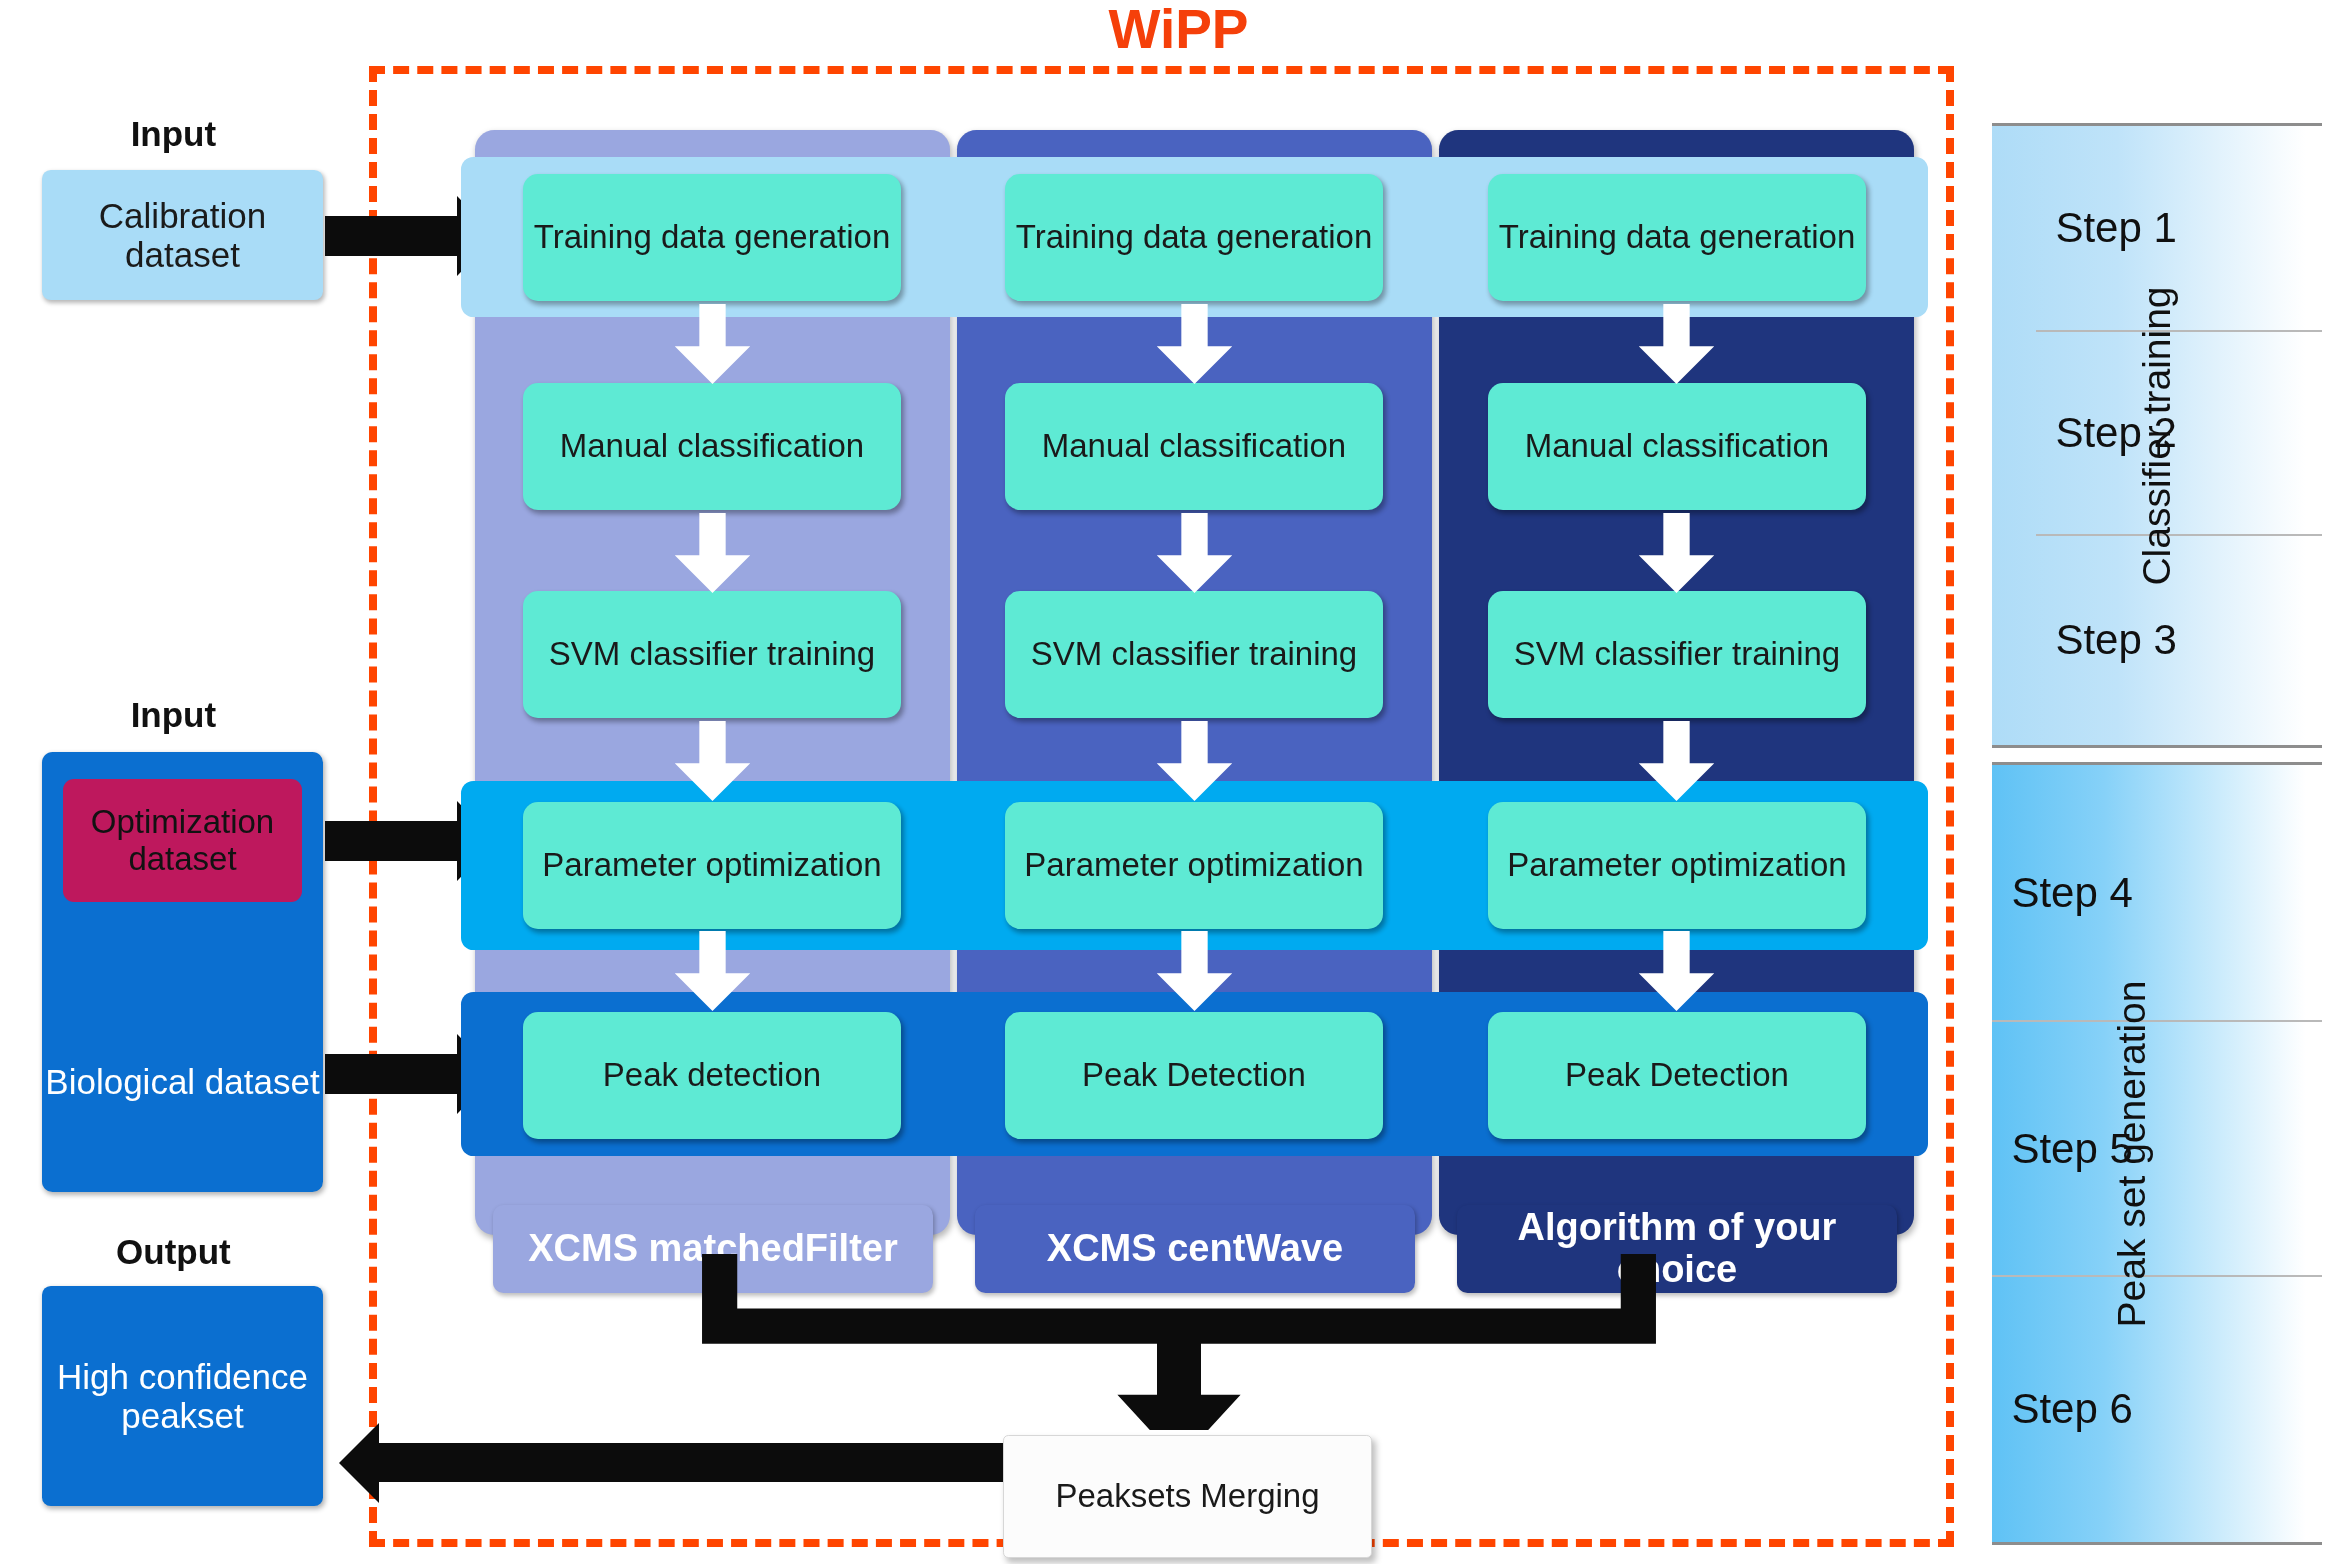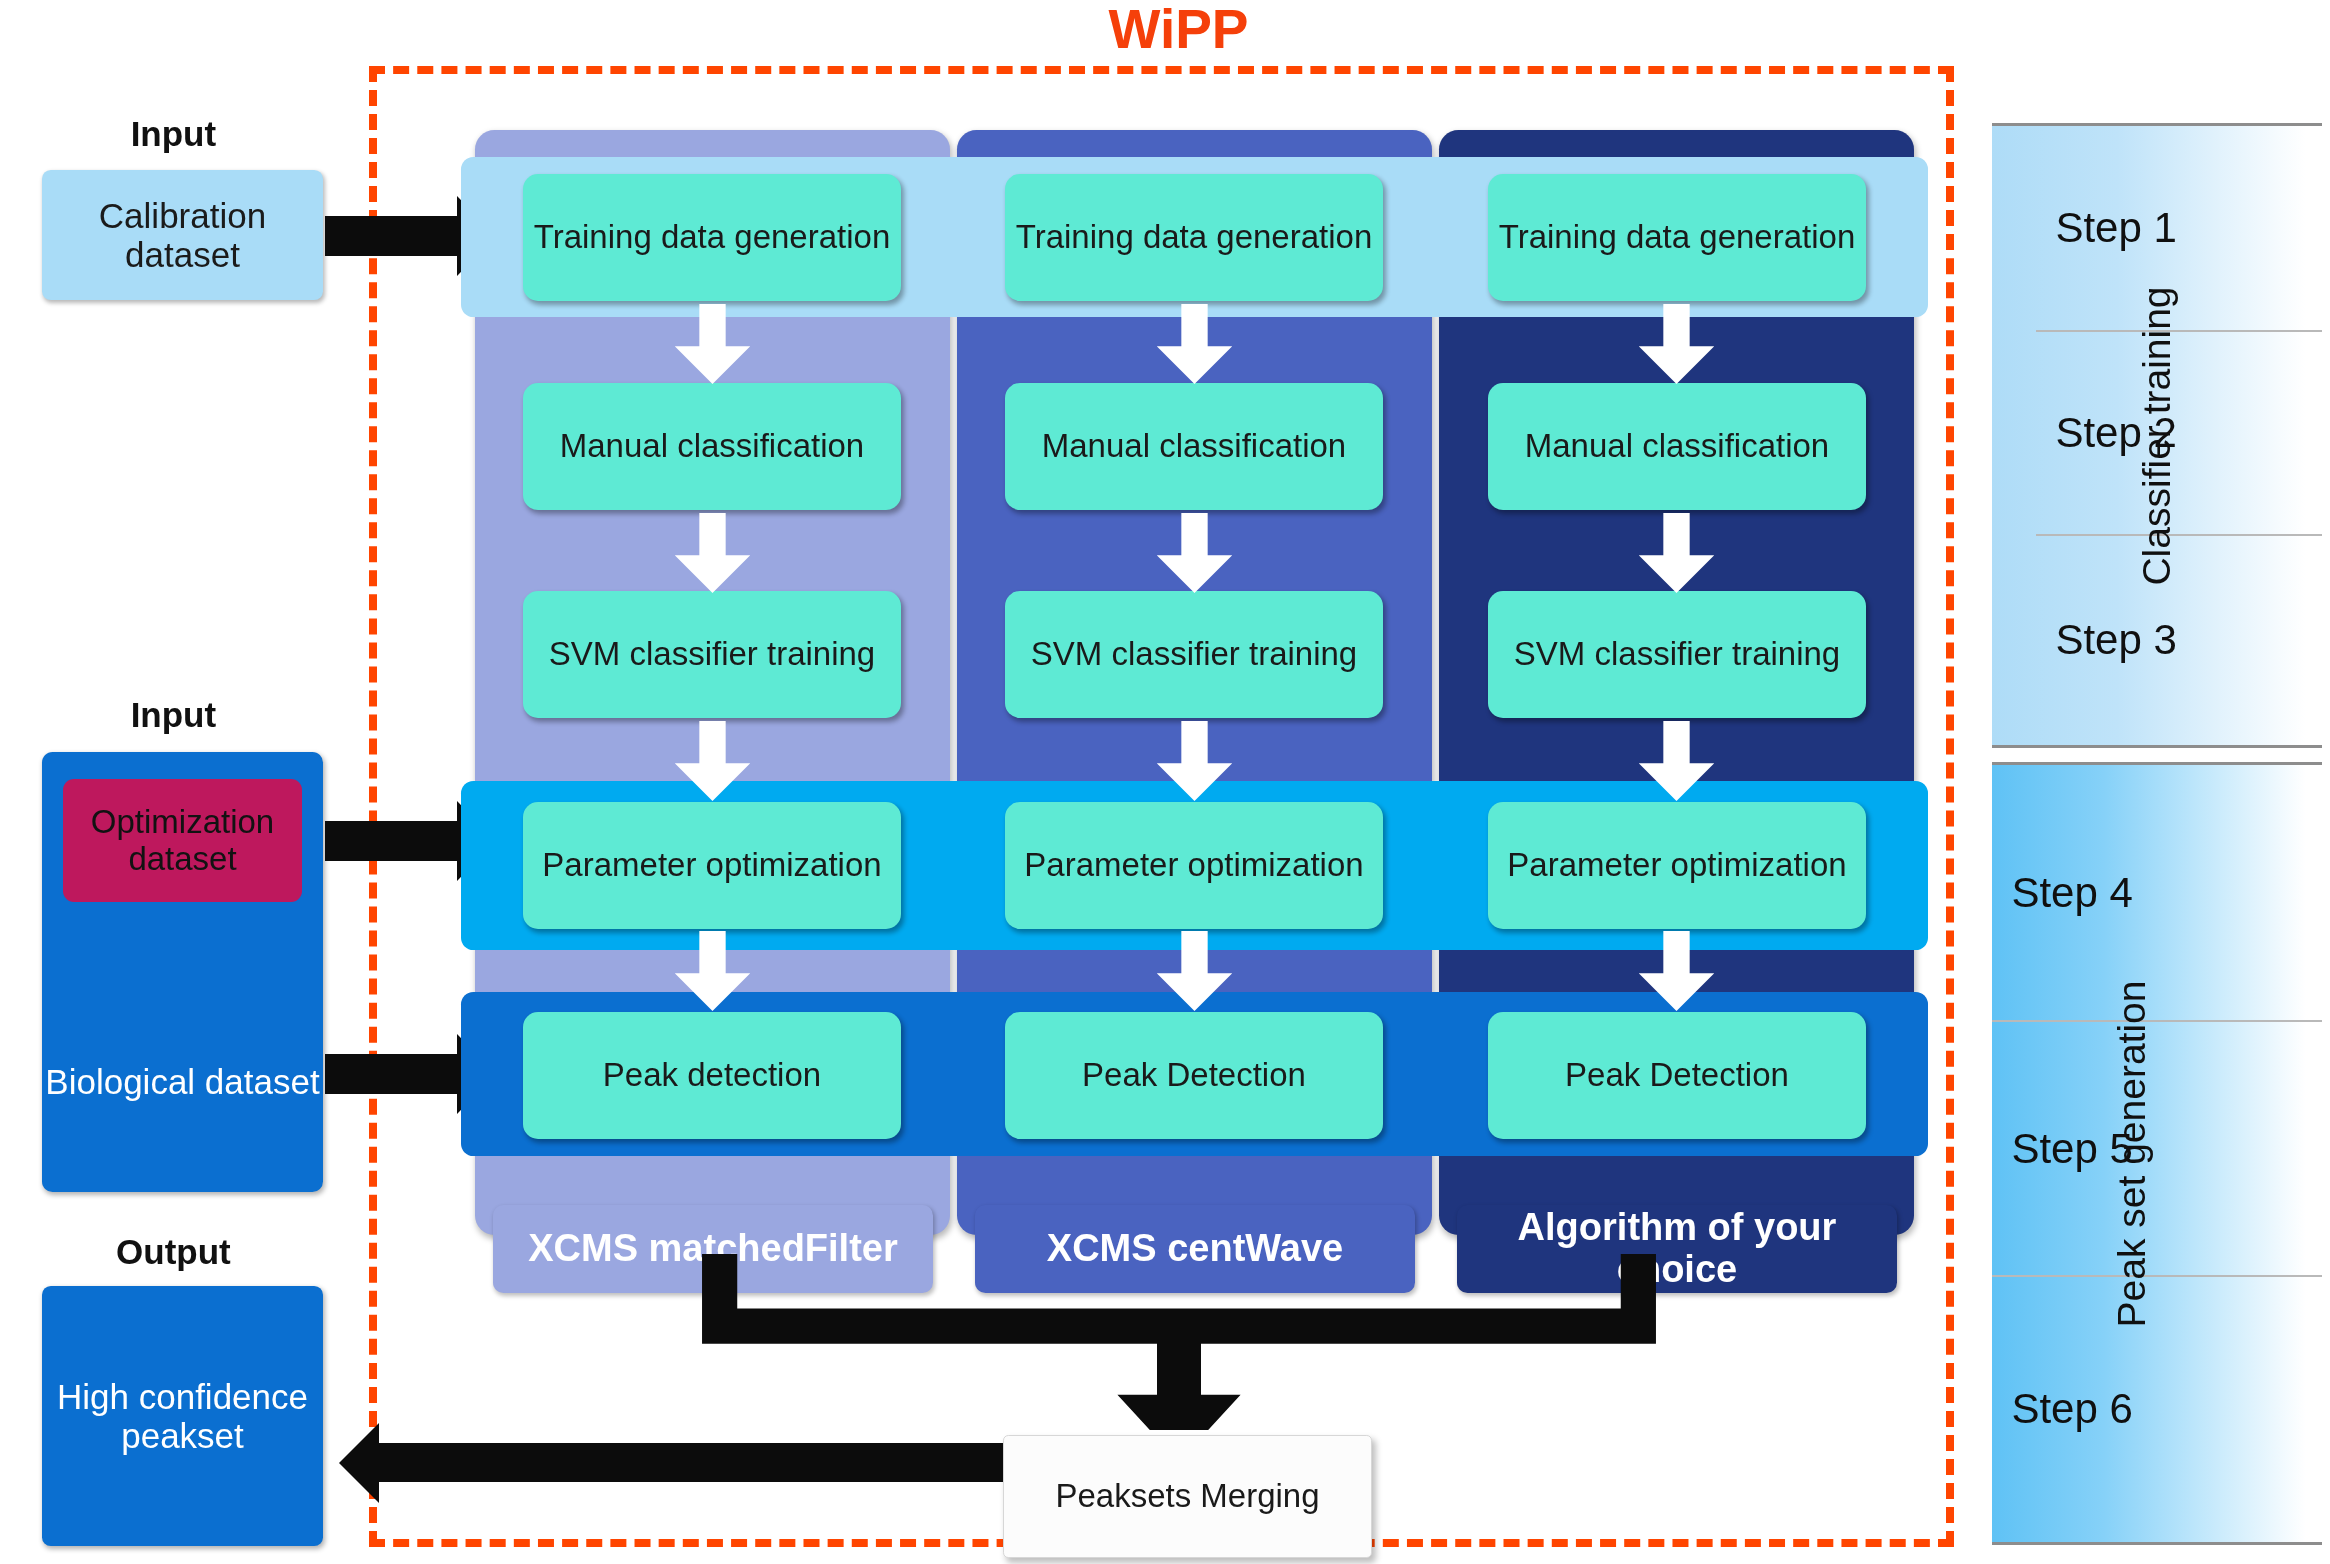--- a/index.html
+++ b/index.html
@@ -47,21 +47,21 @@
   }
   #optimization-box{
     left:63px;top:779px;width:239px;height:123px;
     background:#be185d;color:#121212;font-size:33px;border-radius:11px;
   }
   #biological-label{
     left:42px;top:1016px;width:281px;height:132px;
     color:#ffffff;font-size:35px;
   }
   #output-box{
-    left:42px;top:1286px;width:281px;height:260px;
+    left:42px;top:1286px;width:281px;height:220px;
     background:#0b6fd0;color:#ffffff;font-size:35px;
     box-shadow:1.8px 2.6px 5.3px rgba(0,0,0,.3);
   }
 
   
   .blackarrow{height:40px;background:#0c0c0c;}
   .blackarrow:after{
     content:"";position:absolute;right:-37px;top:-20px;
     border-top:40px solid transparent;border-bottom:40px solid transparent;
     border-left:39px solid #0c0c0c;

